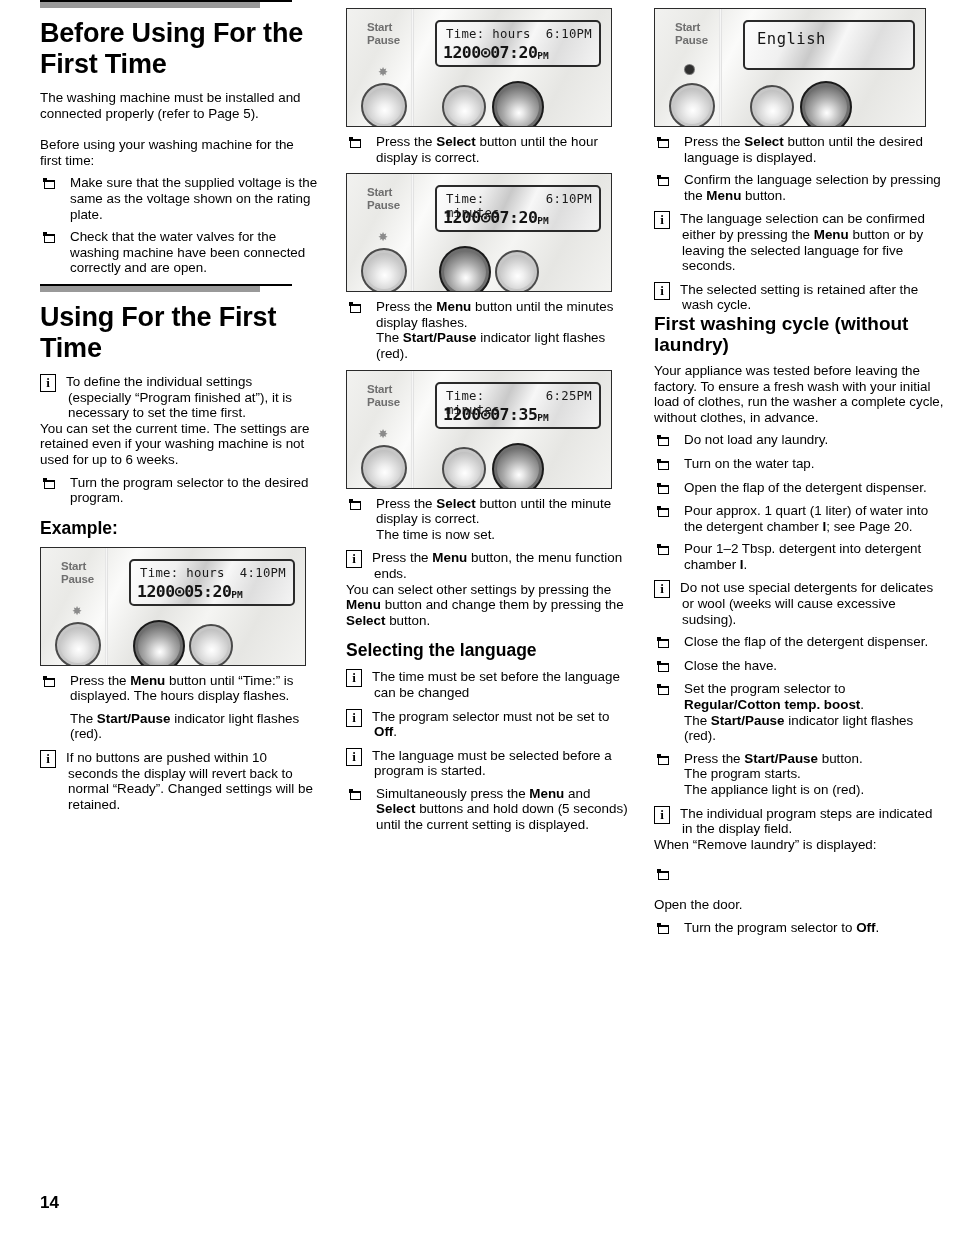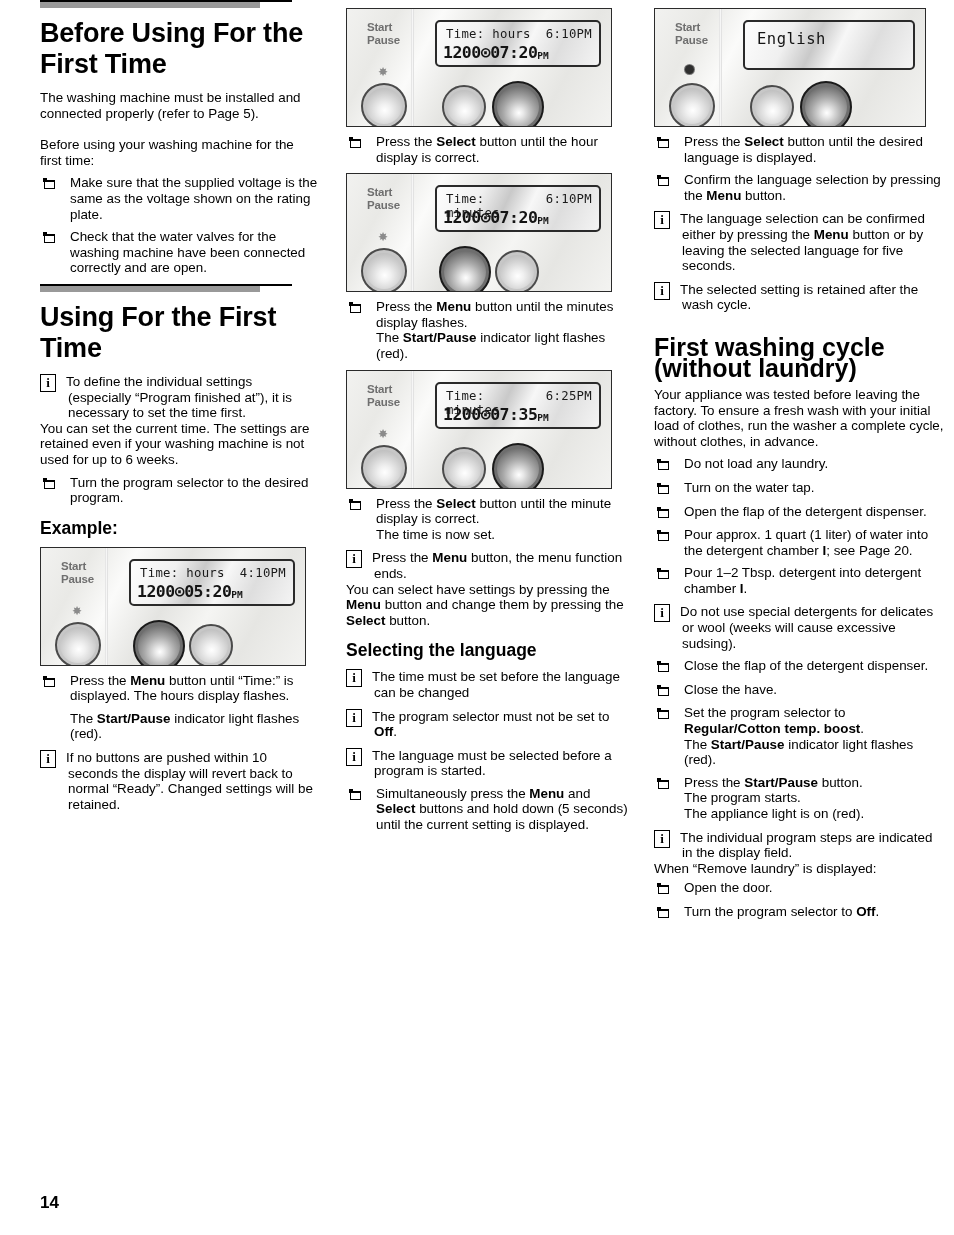--- a/index.html
+++ b/index.html
@@ -472,21 +472,21 @@
       <div class="item">
         <span class="marker"><span class="cb"></span></span>
         <span class="text"><span>Press the </span><b>Select</b><span> button until the minute display is correct.</span><br><span>The time is now set.</span></span>
       </div>
 
       <div class="info">
         <span class="ibox">i</span>
         <span class="text"><span>Press the </span><b>Menu</b><span> button, the menu function ends.</span></span>
       </div>
 
-      <p class="body"><span>You can select have settings by pressing the </span><b>Menu</b><span> button and change them by pressing the </span><b>Select</b><span> button.</span></p>
+      <p class="body"><span>You can select other settings by pressing the </span><b>Menu</b><span> button and change them by pressing the </span><b>Select</b><span> button.</span></p>
 
       <h2>Selecting the language</h2>
 
       <div class="info">
         <span class="ibox">i</span>
         <span class="text">The time must be set before the language can be changed</span>
       </div>
 
       <div class="info">
         <span class="ibox">i</span>
@@ -540,21 +540,21 @@
       <div class="info">
         <span class="ibox">i</span>
         <span class="text"><span>The language selection can be confirmed either by pressing the </span><b>Menu</b><span> button or by leaving the selected language for five seconds.</span></span>
       </div>
 
       <div class="info">
         <span class="ibox">i</span>
         <span class="text">The selected setting is retained after the wash cycle.</span>
       </div>
 
-      <h2 style="font-size:25px;line-height:21.5px;margin-top:24px;">First washing cycle (without laundry)</h2>
+      <h2 style="font-size:19px;line-height:21.5px;margin-top:0;">First washing cycle (without laundry)</h2>
 
       <p class="body">Your appliance was tested before leaving the factory.  To ensure a fresh wash with your initial load of clothes, run the washer a complete cycle, without clothes, in advance.</p>
 
       <div class="item">
         <span class="marker"><span class="cb"></span></span>
         <span class="text">Do not load any laundry.</span>
       </div>
 
       <div class="item">
         <span class="marker"><span class="cb"></span></span>
@@ -601,21 +601,21 @@
         <span class="text"><span>Press the </span><b>Start/Pause</b><span> button.</span><br><span>The program starts.</span><br><span>The appliance light is on (red).</span></span>
       </div>
 
       <div class="info">
         <span class="ibox">i</span>
         <span class="text">The individual program steps are indicated in the display field.</span>
       </div>
 
       <p class="body">When “Remove laundry” is displayed:</p>
 
-      <div class="item" style="margin-top:4px;">
+      <div class="item" style="margin-top:14px;flex-direction:column;">
         <span class="marker"><span class="cb"></span></span>
         <span class="text">Open the door.</span>
       </div>
 
       <div class="item">
         <span class="marker"><span class="cb"></span></span>
         <span class="text"><span>Turn the program selector to </span><b>Off</b><span>.</span></span>
       </div>
 
     </div>

